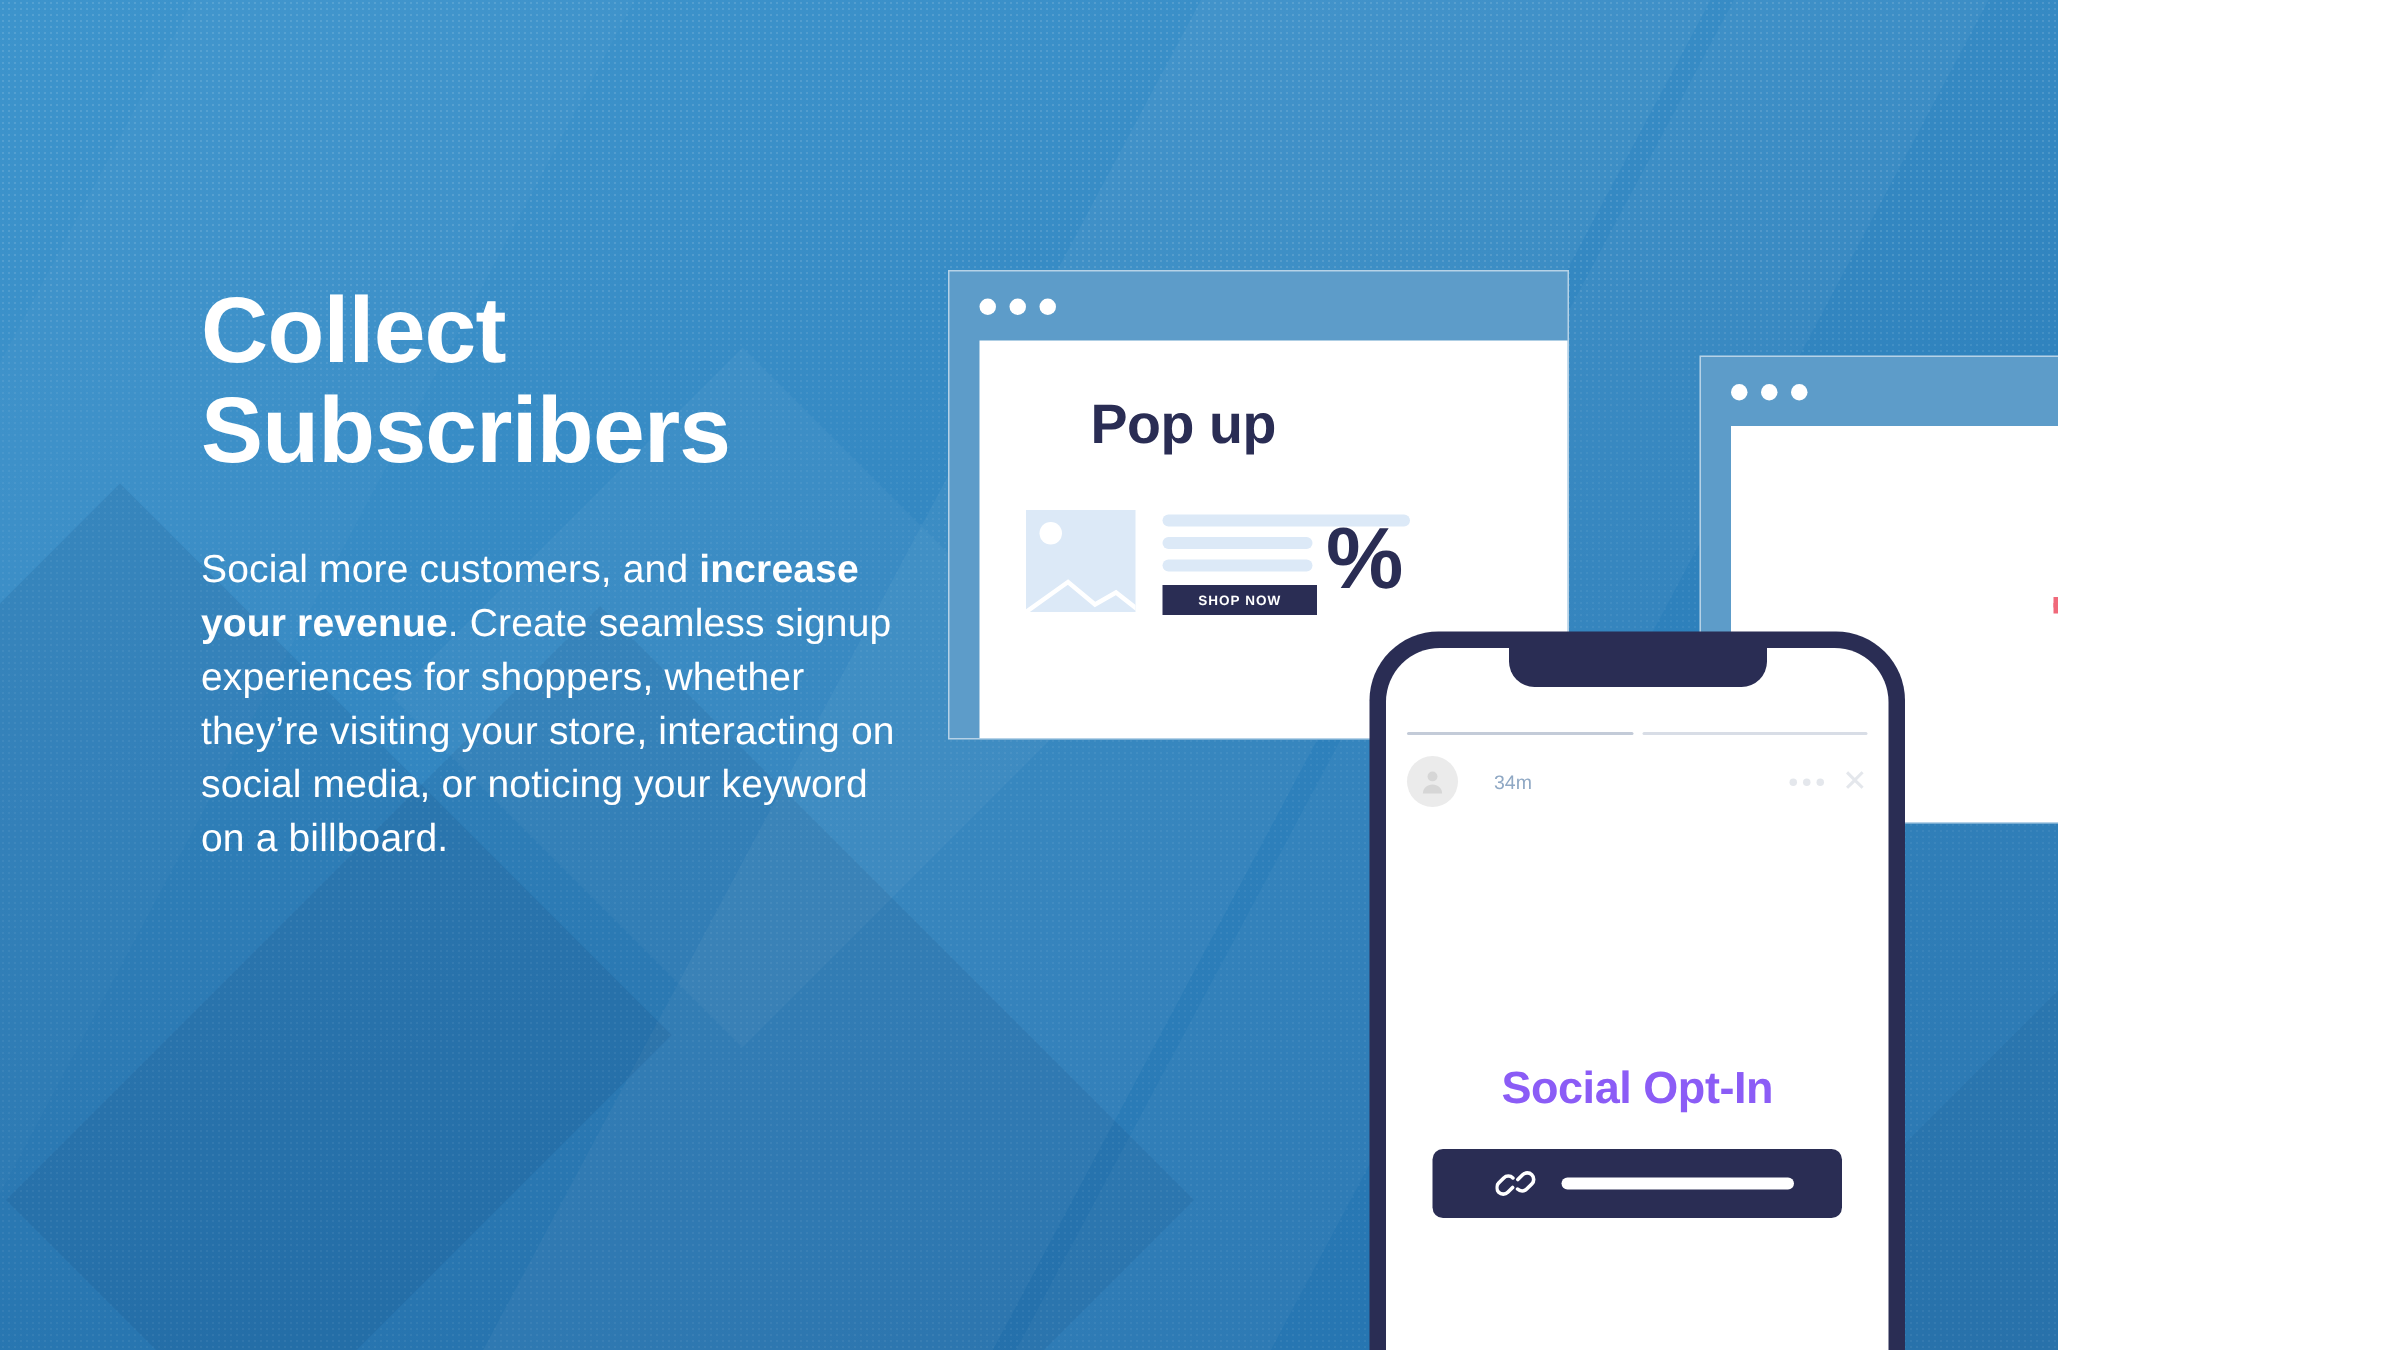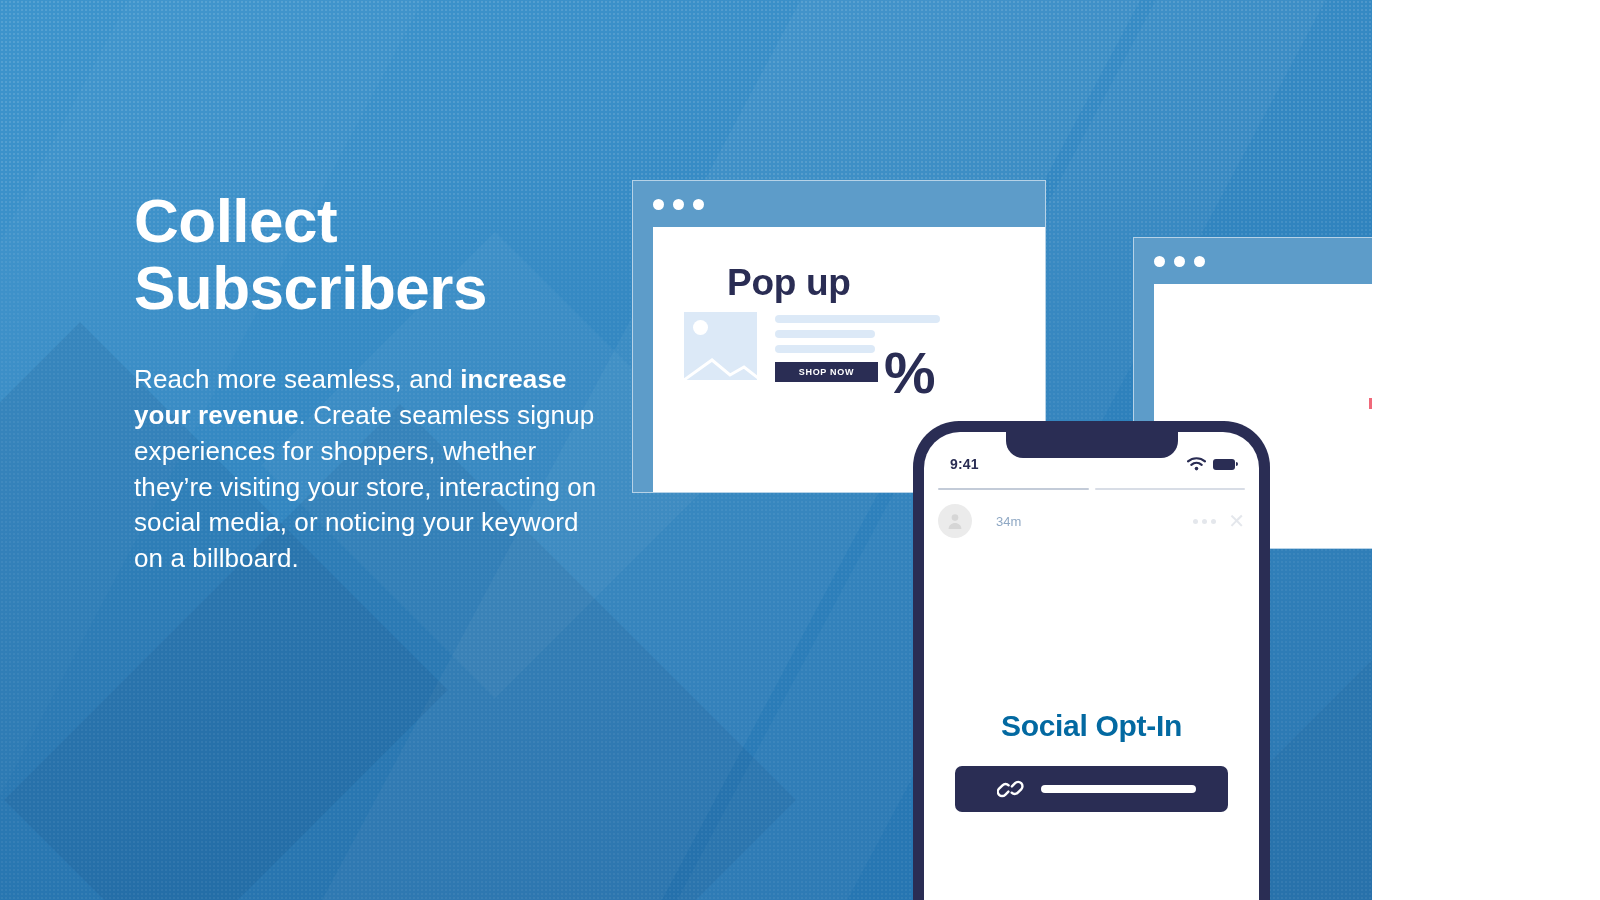--- a/index.html
+++ b/index.html
@@ -151,21 +151,21 @@
     left: 685px; top: 262px;
     color: #2a2d54;
     font-size: 37px;
     font-weight: 700;
     letter-spacing: -0.3px;
     margin-left: 42px;
   }
 
   .popup-content {
     position: absolute;
-    left: 684px; top: 312px;
+    left: 684px; top: 340px;
     display: flex;
     align-items: flex-start;
     gap: 18px;
   }
   .img-placeholder {
     position: relative;
     width: 73px; height: 68px;
     background: #dce9f7;
     overflow: hidden;
     flex: none;
@@ -345,21 +345,21 @@
     border-radius: 50%;
     background: #e4e7ec;
     display: block;
   }
   .close-x { color: #e4e7ec; font-size: 20px; line-height: 1; font-weight: 300; }
 
   .optin-title {
     position: absolute;
     left: 0; right: 0; top: 277px;
     text-align: center;
-    color: #0369a1;
+    color: #8b5cf6;
     font-size: 30px;
     font-weight: 700;
     letter-spacing: -0.3px;
   }
   .optin-bar {
     position: absolute;
     left: 31px; right: 31px; top: 334px;
     height: 46px;
     background: #2a2d54;
     border-radius: 7px;
@@ -388,21 +388,21 @@
   <div class="bg-shape bg-diamond-1"></div>
   <div class="bg-shape bg-diamond-2"></div>
   <div class="bg-shape bg-diamond-3"></div>
   <div class="bg-shape bg-diamond-4"></div>
   <div class="bg-dots"></div>
   <div class="bg-dots-top"></div>
 
   <div class="copy">
     <h1 class="headline">Collect
 Subscribers</h1>
-    <p class="body-copy"><span>Reach more seamless, and </span><span class="strong">increase your revenue</span><span>. Create seamless signup experiences for shoppers, whether they’re visiting your store, interacting on social media, or noticing your keyword on a billboard.</span></p>
+    <p class="body-copy"><span>Social more customers, and </span><span class="strong">increase your revenue</span><span>. Create seamless signup experiences for shoppers, whether they’re visiting your store, interacting on social media, or noticing your keyword on a billboard.</span></p>
   </div>
 
   <div class="browser" id="popup-window">
     <div class="browser-bar">
       <span class="dot"></span>
       <span class="dot"></span>
       <span class="dot"></span>
     </div>
     <div class="browser-page"></div>
   </div>
@@ -556,31 +556,20 @@
       <rect x="17" y="20" width="2" height="1"></rect>
         <rect x="20" y="20" width="1" height="1"></rect>
     </g>
   </svg>
   <div class="qr-scan-line"></div>
 
   <div id="phone">
     <div class="phone-screen">
       <div class="notch"></div>
 
-      <div class="status-bar">
-        <span class="status-time">9:41</span>
-        <span class="status-icons">
-          <svg width="19" height="14" viewBox="0 0 19 14">
-            <path d="M1 4.4A13 13 0 0 1 18 4.4" fill="none" stroke="#2a2d54" stroke-width="2.2" stroke-linecap="round"></path>
-            <path d="M4.3 7.8a8.3 8.3 0 0 1 10.4 0" fill="none" stroke="#2a2d54" stroke-width="2.2" stroke-linecap="round"></path>
-            <circle cx="9.5" cy="11.6" r="1.8" fill="#2a2d54"></circle>
-          </svg>
-          <span class="battery"></span>
-        </span>
-      </div>
 
       <div class="story-progress">
         <span class="seg active"></span>
         <span class="seg"></span>
       </div>
 
       <div class="story-header">
         <span class="avatar">
           <svg width="18" height="18" viewBox="0 0 18 18">
             <circle cx="9" cy="5.6" r="3.3" fill="#d6d6d6"></circle>

